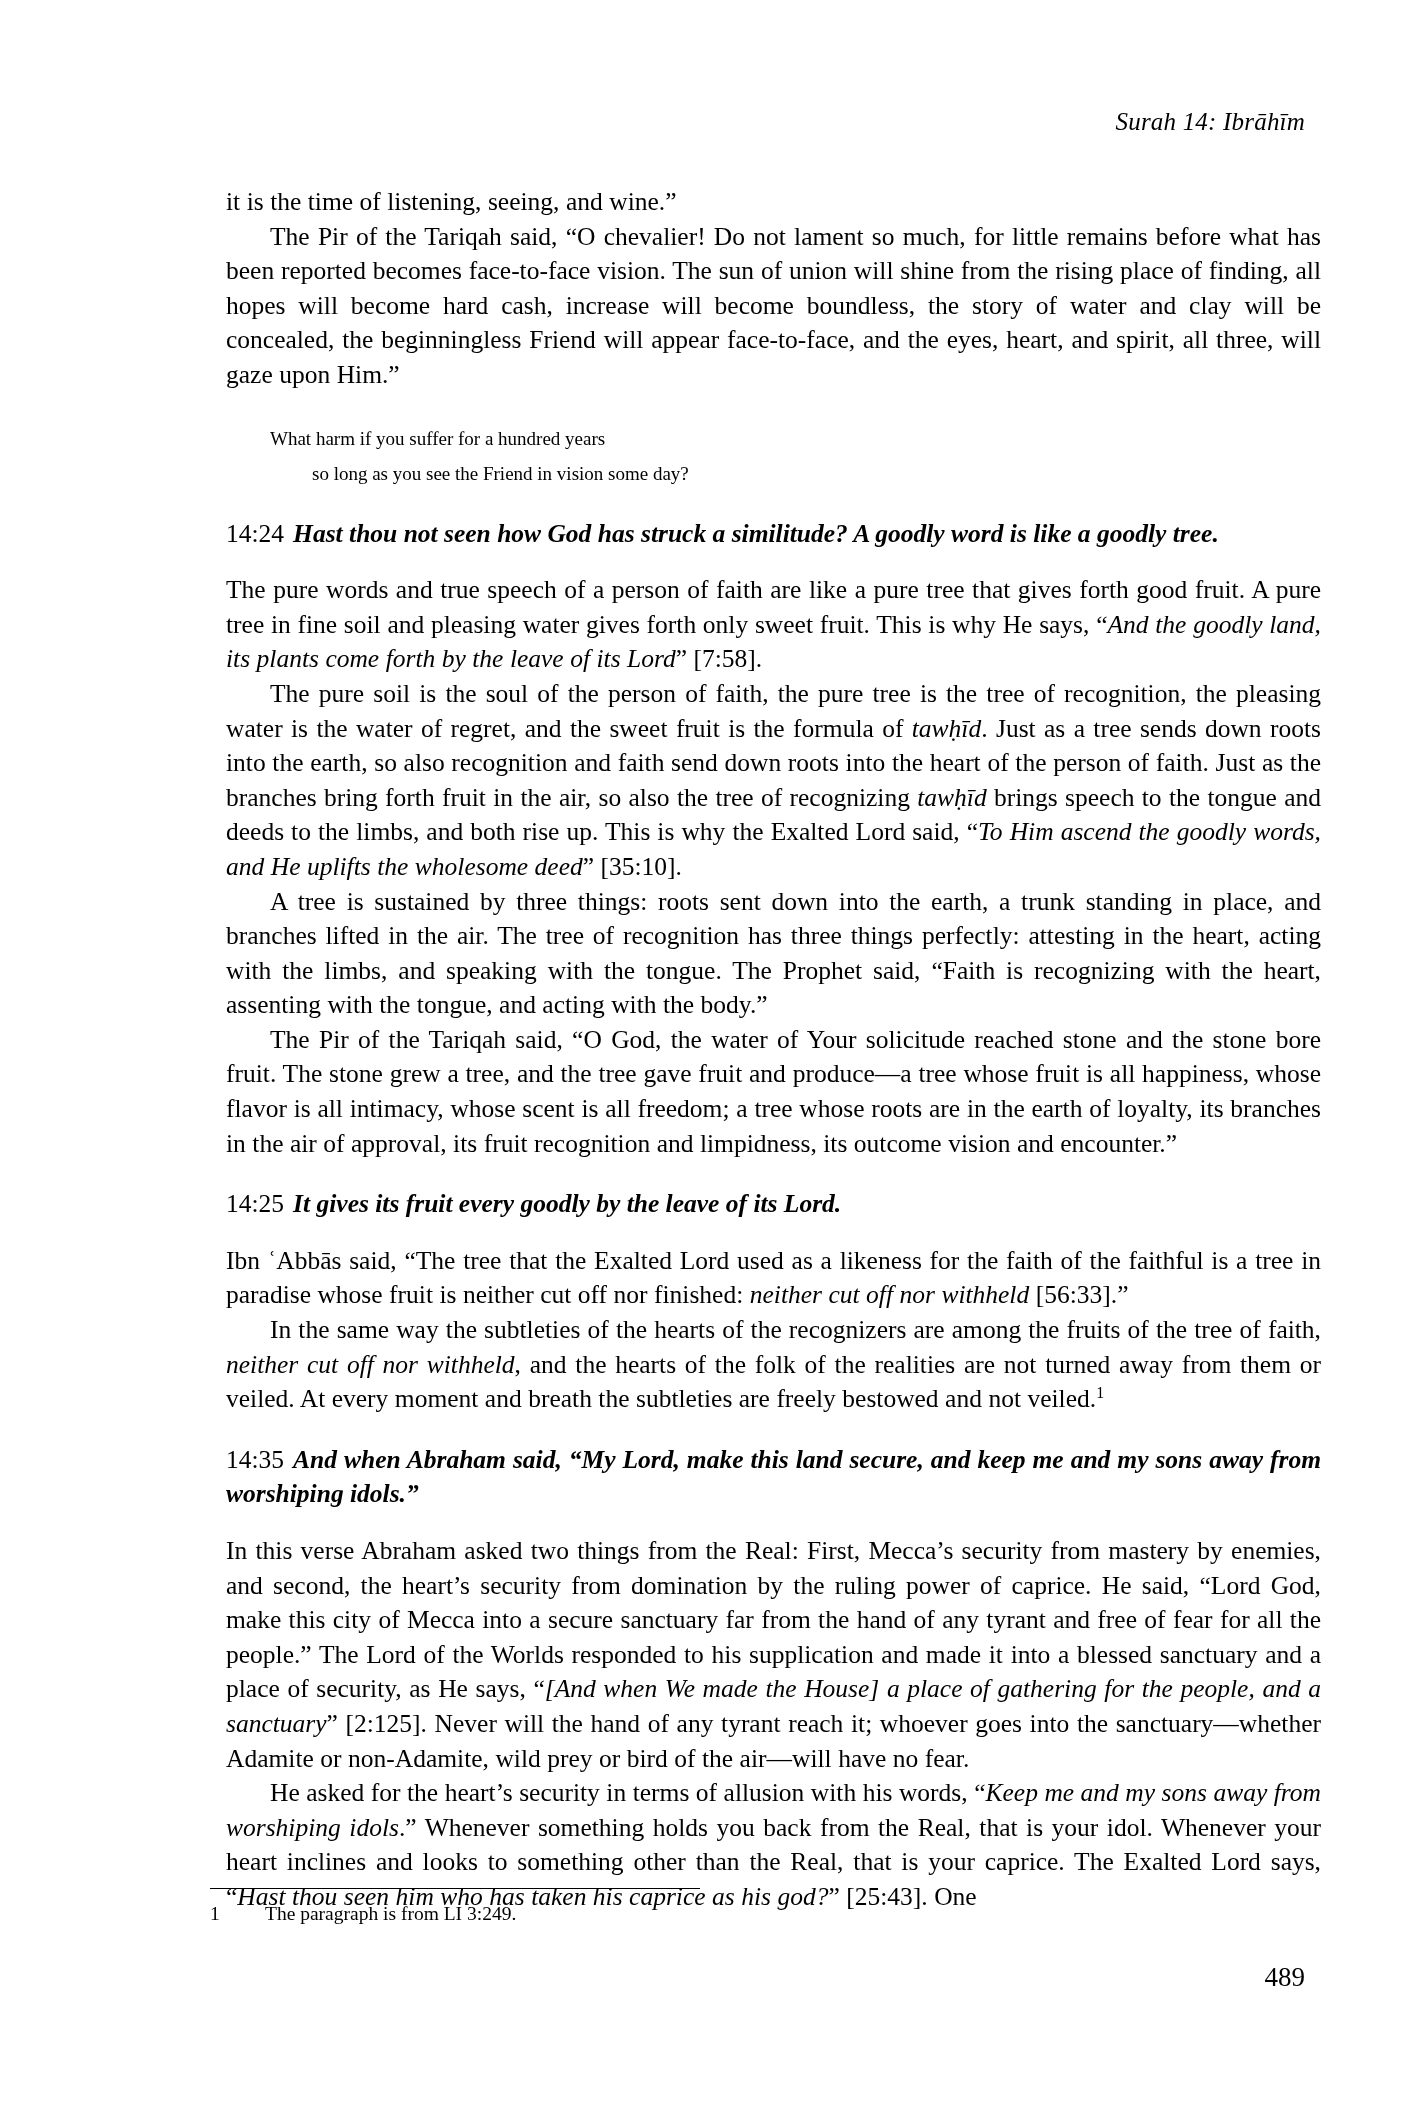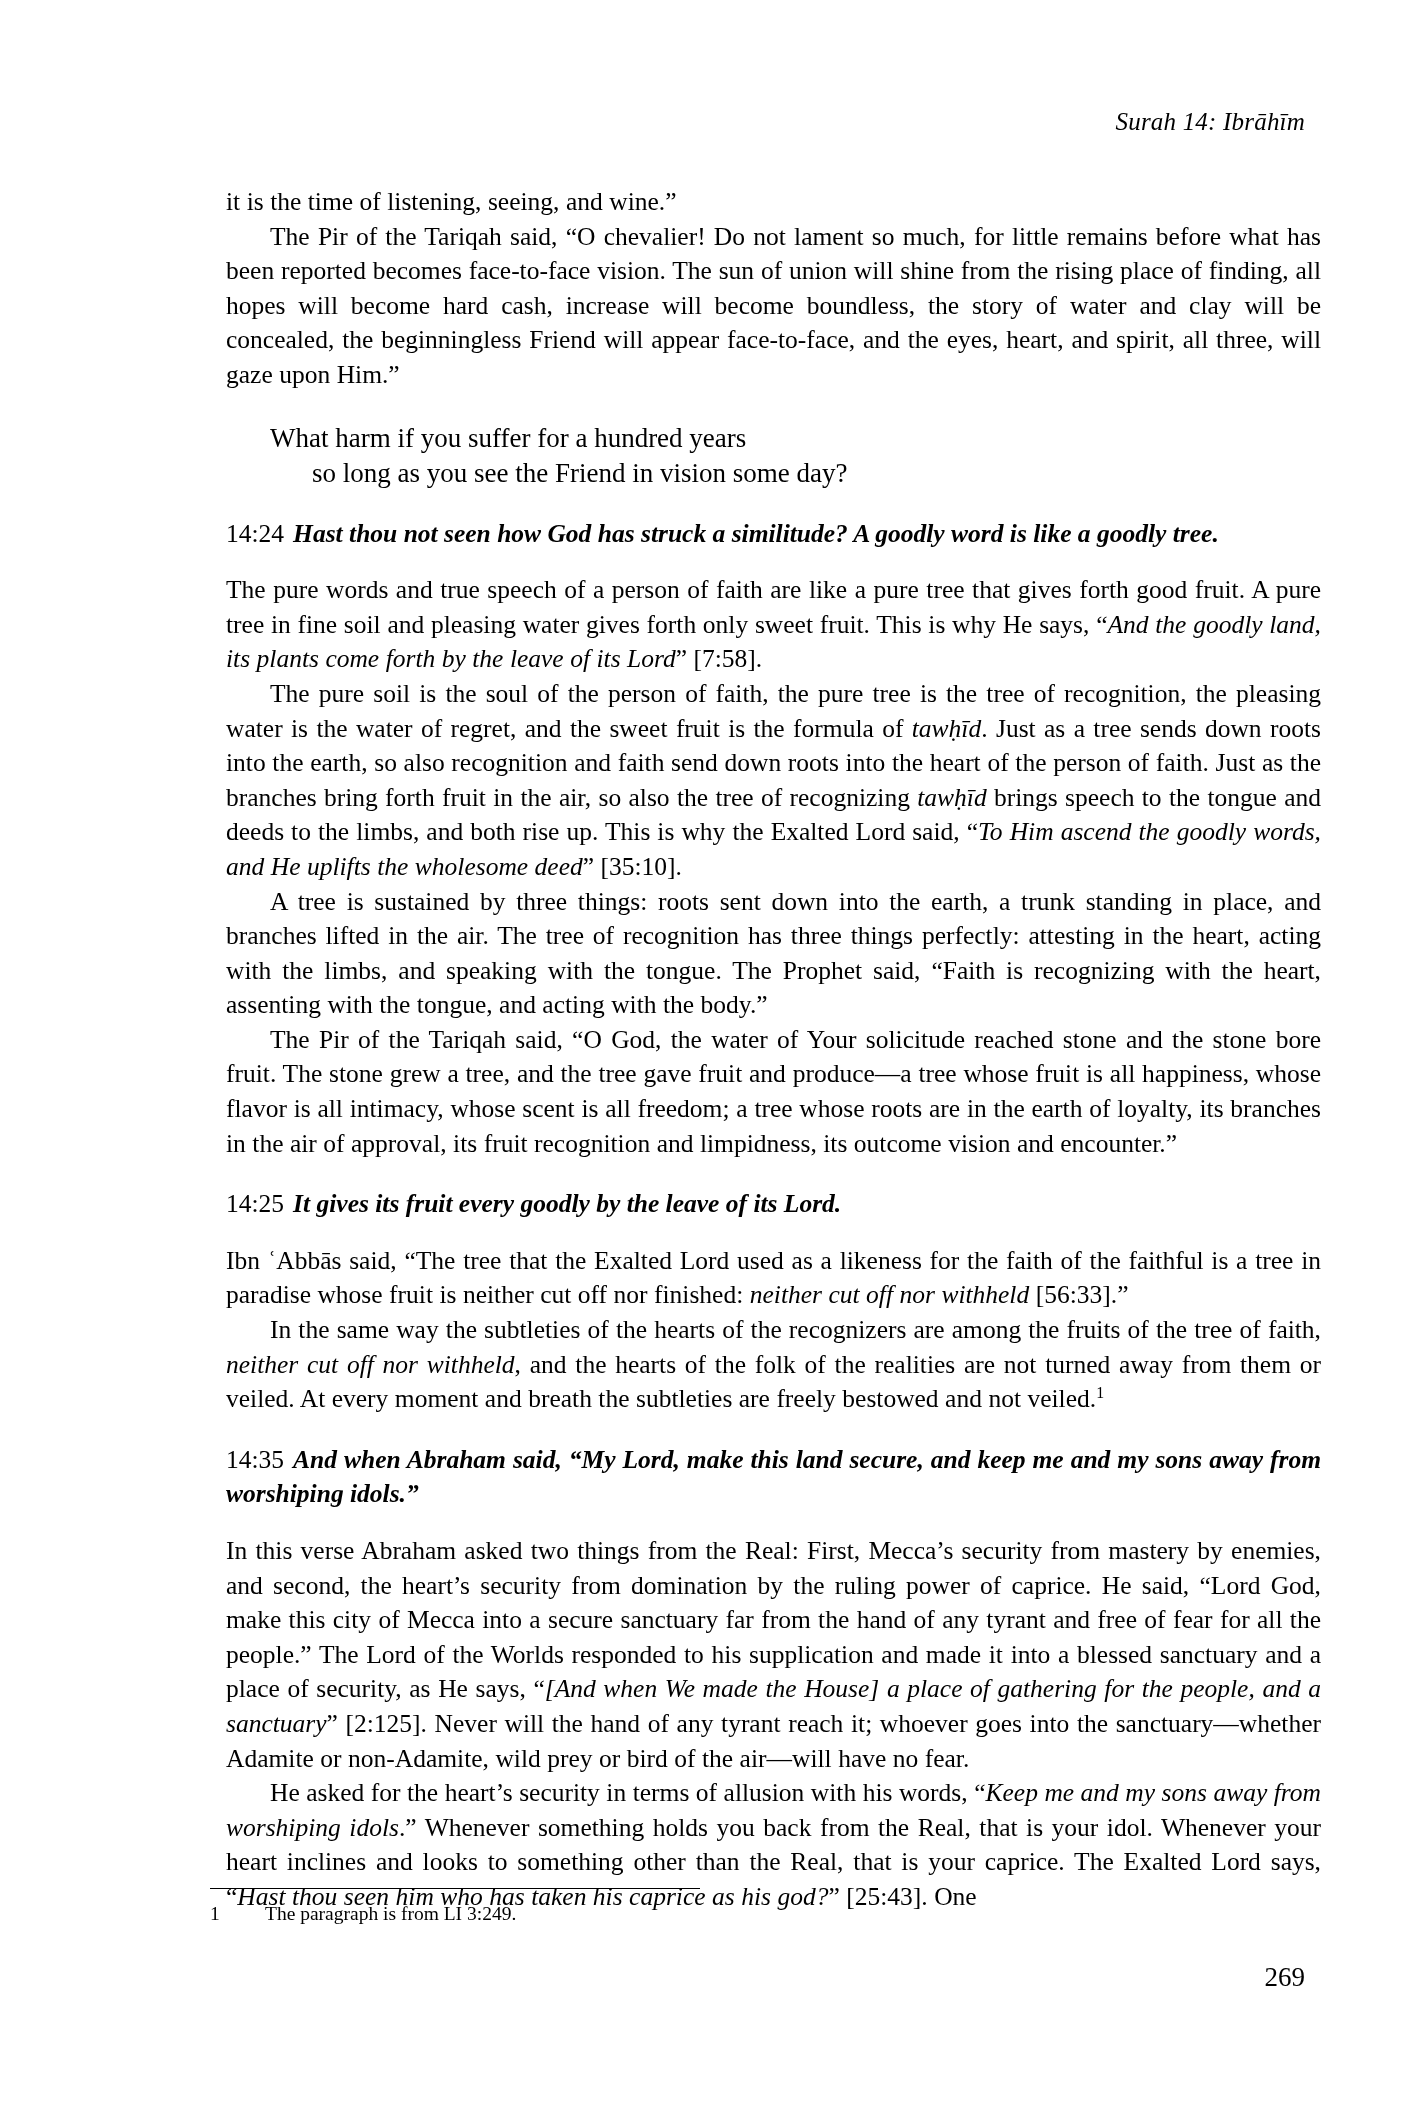--- a/index.html
+++ b/index.html
@@ -53,21 +53,21 @@
     text-indent: 0;
   }
   p.body-indent {
     text-indent: 44px;
   }
   .verse-block {
     margin-top: 28px;
     margin-bottom: 26px;
   }
   .verse-line {
-    font-size: 27px;
+    font-size: 19px;
     line-height: 35px;
     margin-left: 44px;
     text-align: left;
   }
   .verse-line.indent2 {
     margin-left: 86px;
   }
   .quran-heading {
     font-size: 25.5px;
     line-height: 34.6px;
@@ -180,15 +180,15 @@
   </div>
 
   <div class="footnote-area">
     <div class="footnote-rule"></div>
     <div class="footnote">
       <span class="footnote-num">1</span>
       <span class="footnote-text">The paragraph is from LI 3:249.</span>
     </div>
   </div>
 
-  <div class="folio">269</div>
+  <div class="folio">489</div>
 
 </div>
 
 </body></html>

